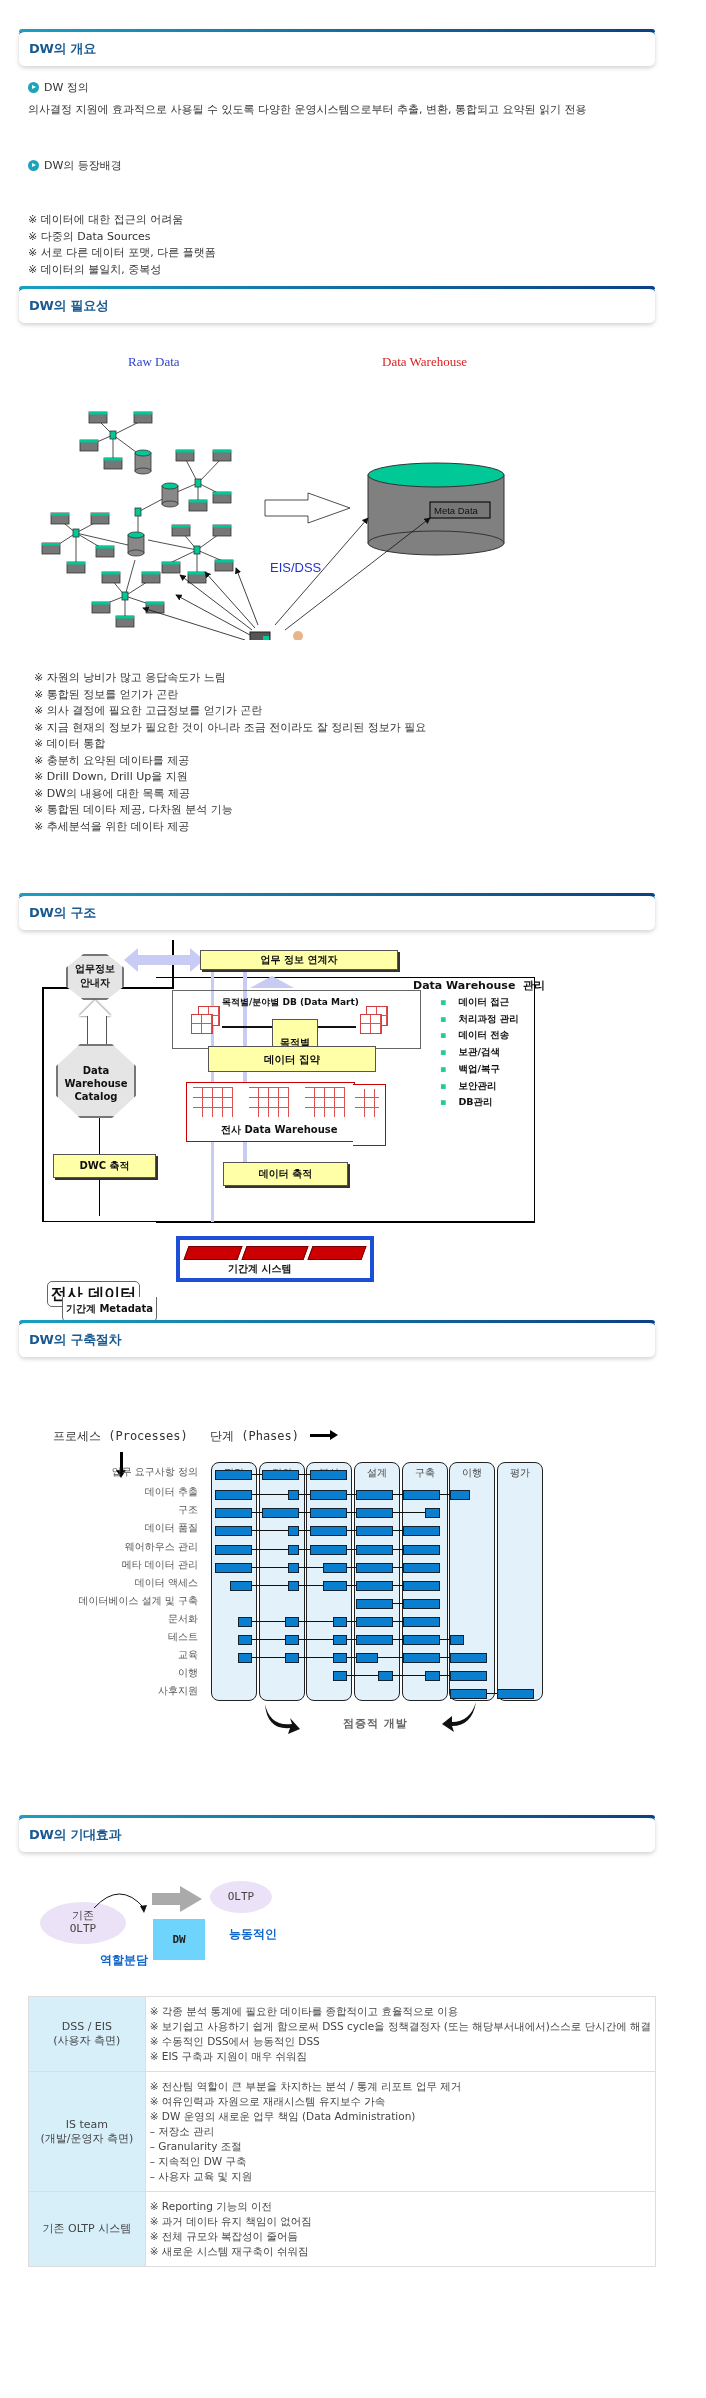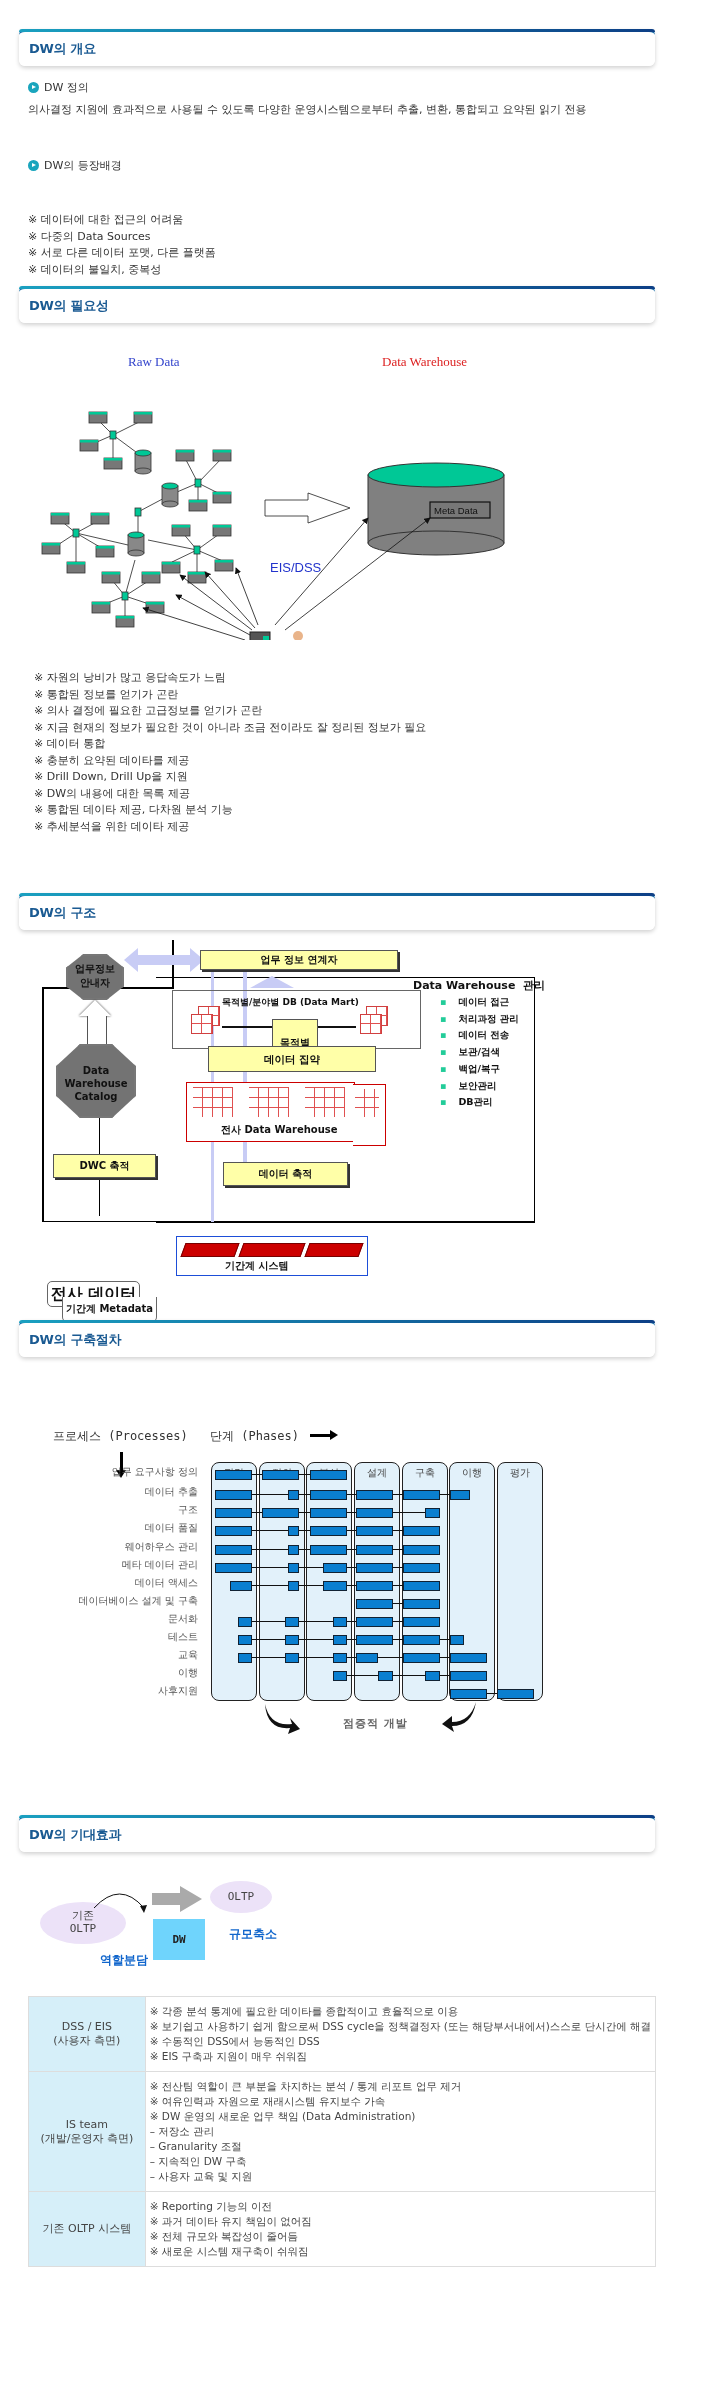--- a/index.html
+++ b/index.html
@@ -11,21 +11,21 @@
     background:linear-gradient(90deg,#1aa0c0,#0d3f86);}
   .section-title{position:absolute;left:10px;top:8px;font-size:13px;font-weight:bold;color:#1a5a92;letter-spacing:-0.3px;}
   .abs{position:absolute;}
   .txt{font-size:11px;color:#333;line-height:17px;white-space:nowrap;}
   .sub-title{font-size:11px;color:#333;display:flex;align-items:center;}
   .sub-dot{display:inline-block;width:11px;height:11px;border-radius:50%;background:#1aa5bd;margin-right:5px;position:relative;}
   .sub-dot:after{content:"";position:absolute;left:4px;top:3px;border-left:4px solid #fff;border-top:2.5px solid transparent;border-bottom:2.5px solid transparent;}
   .list .item{font-size:11px;line-height:16.5px;white-space:nowrap;color:#333;}
   
   .ybox{position:absolute;background:#ffffa8;border:1px solid #555;box-shadow:2px 2px 0 #333;font-size:10px;font-weight:bold;text-align:center;color:#111;}
-  .octa{position:absolute;background:#737373;border:2px solid #777;font-size:10px;font-weight:bold;text-align:center;color:#111;
+  .octa{position:absolute;background:#e5e5e5;border:2px solid #777;font-size:10px;font-weight:bold;text-align:center;color:#111;
     clip-path:polygon(30% 0,70% 0,100% 30%,100% 70%,70% 100%,30% 100%,0 70%,0 30%);}
   .grid-red{position:absolute;border:1px solid #d04040;background:
     repeating-linear-gradient(90deg,transparent 0 9px,#e05050 9px 10px),
     repeating-linear-gradient(0deg,transparent 0 9px,#e05050 9px 10px);background-color:#fff;}
   .phase-col{position:absolute;top:1462px;width:44px;height:237px;background:#e2f1fa;border:1.5px solid #222;border-radius:8px;}
   .phase-head{position:absolute;top:3px;width:100%;text-align:center;font-size:10px;color:#444;}
   .proc-label{position:absolute;right:508px;font-size:10px;color:#555;white-space:nowrap;text-align:right;}
   .bar{position:absolute;height:8px;background:#0a7fd0;border:1px solid #123;}
   .hline{position:absolute;height:1px;background:#111;}
   table.effects{position:absolute;left:28px;top:1996px;width:628px;border-collapse:collapse;font-size:10.5px;color:#444;}
@@ -254,21 +254,21 @@
     <div>Catalog</div>
   </div>
   <div class="abs" style="left:99px;top:178px;width:1px;height:98px;background:#000;"></div>
 
   <div class="ybox" style="left:53px;top:214px;width:101px;height:22px;line-height:22px;">DWC 축적</div>
   <div class="ybox" style="left:223px;top:222px;width:123px;height:22px;line-height:22px;">데이터 축적</div>
 
   <div class="abs" style="left:47px;top:297px;width:91px;height:24px;line-height:24px;border:1px solid #666;border-radius:5px;background:#fff;font-size:16px;font-weight:bold;text-align:center;color:#111;margin-top:44px;">전사 데이터 모형</div>
   <div class="abs" style="left:62px;top:321px;width:93px;height:24px;line-height:24px;border:1px solid #666;border-top:none;border-radius:0 0 5px 5px;background:#fff;font-size:10px;font-weight:bold;text-align:center;color:#111;margin-top:36px;">기간계 Metadata</div>
 
-  <div class="abs" style="left:176px;top:296px;width:190px;height:38px;border:1px solid #1d4ed8;background:#fff;">
+  <div class="abs" style="left:176px;top:296px;width:190px;height:38px;border:4px solid #1d4ed8;background:#fff;">
     <div class="abs" style="left:6px;top:6px;width:52px;height:12px;background:#c00;border:1px solid #700;transform:skewX(-20deg);"></div>
     <div class="abs" style="left:64px;top:6px;width:60px;height:12px;background:#c00;border:1px solid #700;transform:skewX(-20deg);"></div>
     <div class="abs" style="left:130px;top:6px;width:52px;height:12px;background:#c00;border:1px solid #700;transform:skewX(-20deg);"></div>
     <div class="abs" style="left:48px;top:22px;font-size:10px;font-weight:bold;color:#111;">기간계 시스템</div>
   </div>
 
   <div class="abs" style="left:413px;top:38px;font-size:11px;font-weight:bold;color:#111;white-space:pre;">Data Warehouse  관리</div>
   <div class="abs" style="left:440px;top:54px;font-size:9.5px;font-weight:bold;color:#111;line-height:16.7px;">
     <div><span style="color:#2c9;margin-right:12px;">▪</span><span>데이터 접근</span></div>
     <div><span style="color:#2c9;margin-right:12px;">▪</span><span>처리과정 관리</span></div>
@@ -421,21 +421,21 @@
   <div>OLTP</div>
 </div>
 <svg class="abs" style="left:90px;top:1886px;" width="62" height="30">
   <path d="M4,22 Q30,-6 54,22" fill="none" stroke="#111" stroke-width="1"></path>
   <path d="M50,20 L54,27 L57,19 z" fill="#111"></path>
 </svg>
 <div class="abs" style="left:152px;top:1893px;width:30px;height:12px;background:#aaa;"></div>
 <div class="abs" style="left:180px;top:1886px;border-left:22px solid #aaa;border-top:13px solid transparent;border-bottom:13px solid transparent;"></div>
 <div class="abs" style="left:210px;top:1881px;width:62px;height:32px;border-radius:50%;background:#ece2f8;text-align:center;line-height:32px;font-size:11px;color:#444;font-family:'DejaVu Sans Mono',monospace;">OLTP</div>
 <div class="abs" style="left:153px;top:1919px;width:52px;height:41px;background:#6fd4fc;text-align:center;line-height:41px;font-size:11px;font-weight:bold;color:#222;font-family:'DejaVu Sans Mono',monospace;">DW</div>
-<div class="abs" style="left:229px;top:1926px;font-size:12px;font-weight:bold;color:#1166cc;">규모축소</div>
+<div class="abs" style="left:229px;top:1926px;font-size:12px;font-weight:bold;color:#1166cc;">능동적인</div>
 <div class="abs" style="left:100px;top:1952px;font-size:12px;font-weight:bold;color:#1166cc;">역할분담</div>
 
 <table class="effects">
   <tbody>
       <tr style="height:75px;">
     <td class="head">
       <div>DSS / EIS</div>
           <div>(사용자 측면)</div>
     </td>
     <td class="body">

